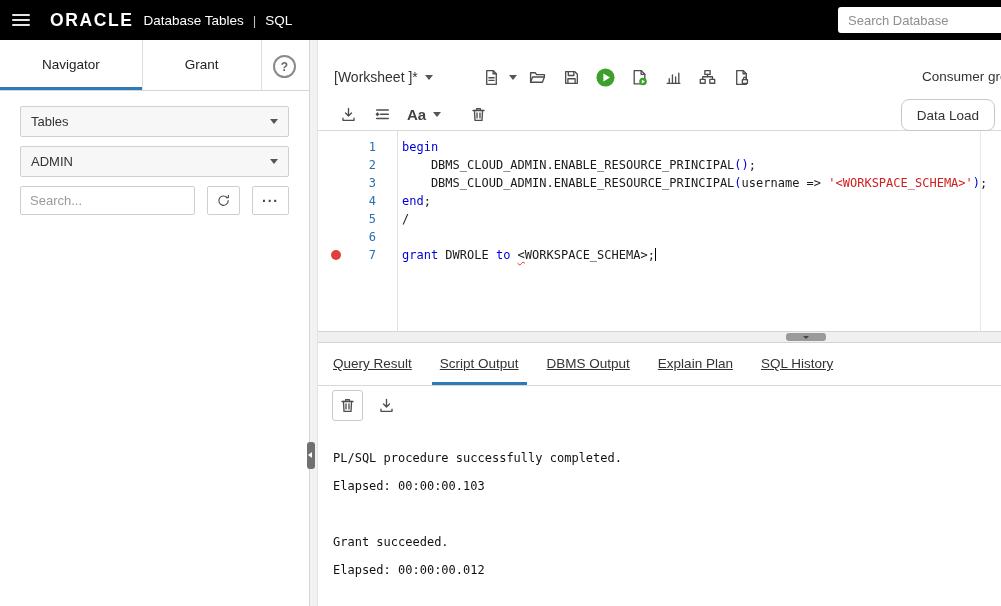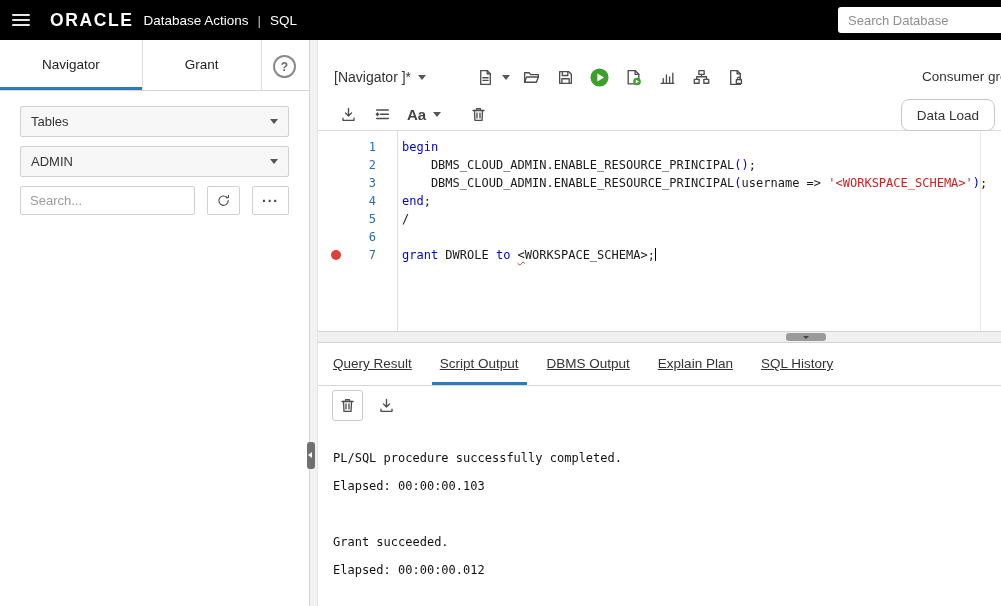--- a/index.html
+++ b/index.html
@@ -106,21 +106,21 @@
 </head>
 <body>
 
 <div class="topbar">
   <div class="burger">
       <span></span>
       <span></span>
       <span></span>
     </div>
   <span class="brand">ORACLE</span>
-  <span class="app">Database Actions</span>
+  <span class="app">Database Tables</span>
   <span class="sep">|</span>
   <span class="module">SQL</span>
   <div class="tsearch">
     <input placeholder="Search Database" style="">
   </div>
 </div>
 
 <div class="sidebar">
   <div class="side-tabs">
     <div id="side-tabs" style="display:flex;">
@@ -151,21 +151,21 @@
   </div>
 </div>
 
 <div class="vsplit">
   <div class="collapse"></div>
 </div>
 
 <div class="main">
 
   <div class="wtb1">
-    <span class="wtitle">[Navigator ]*</span>
+    <span class="wtitle">[Worksheet ]*</span>
     <span class="chev"></span>
     <div class="icons1">
       <div class="tbtn">
         <svg class="ic" viewBox="0 0 16 16" width="17" height="17">
           <path d="M3.5 1.5h6l3 3v10h-9z"></path>
             <path d="M9.5 1.5v3h3"></path>
             <path d="M5.5 8.2h5M5.5 10.7h5"></path>
         </svg>
       </div>
       <span class="chev" style="margin-left:-4px;"></span>

